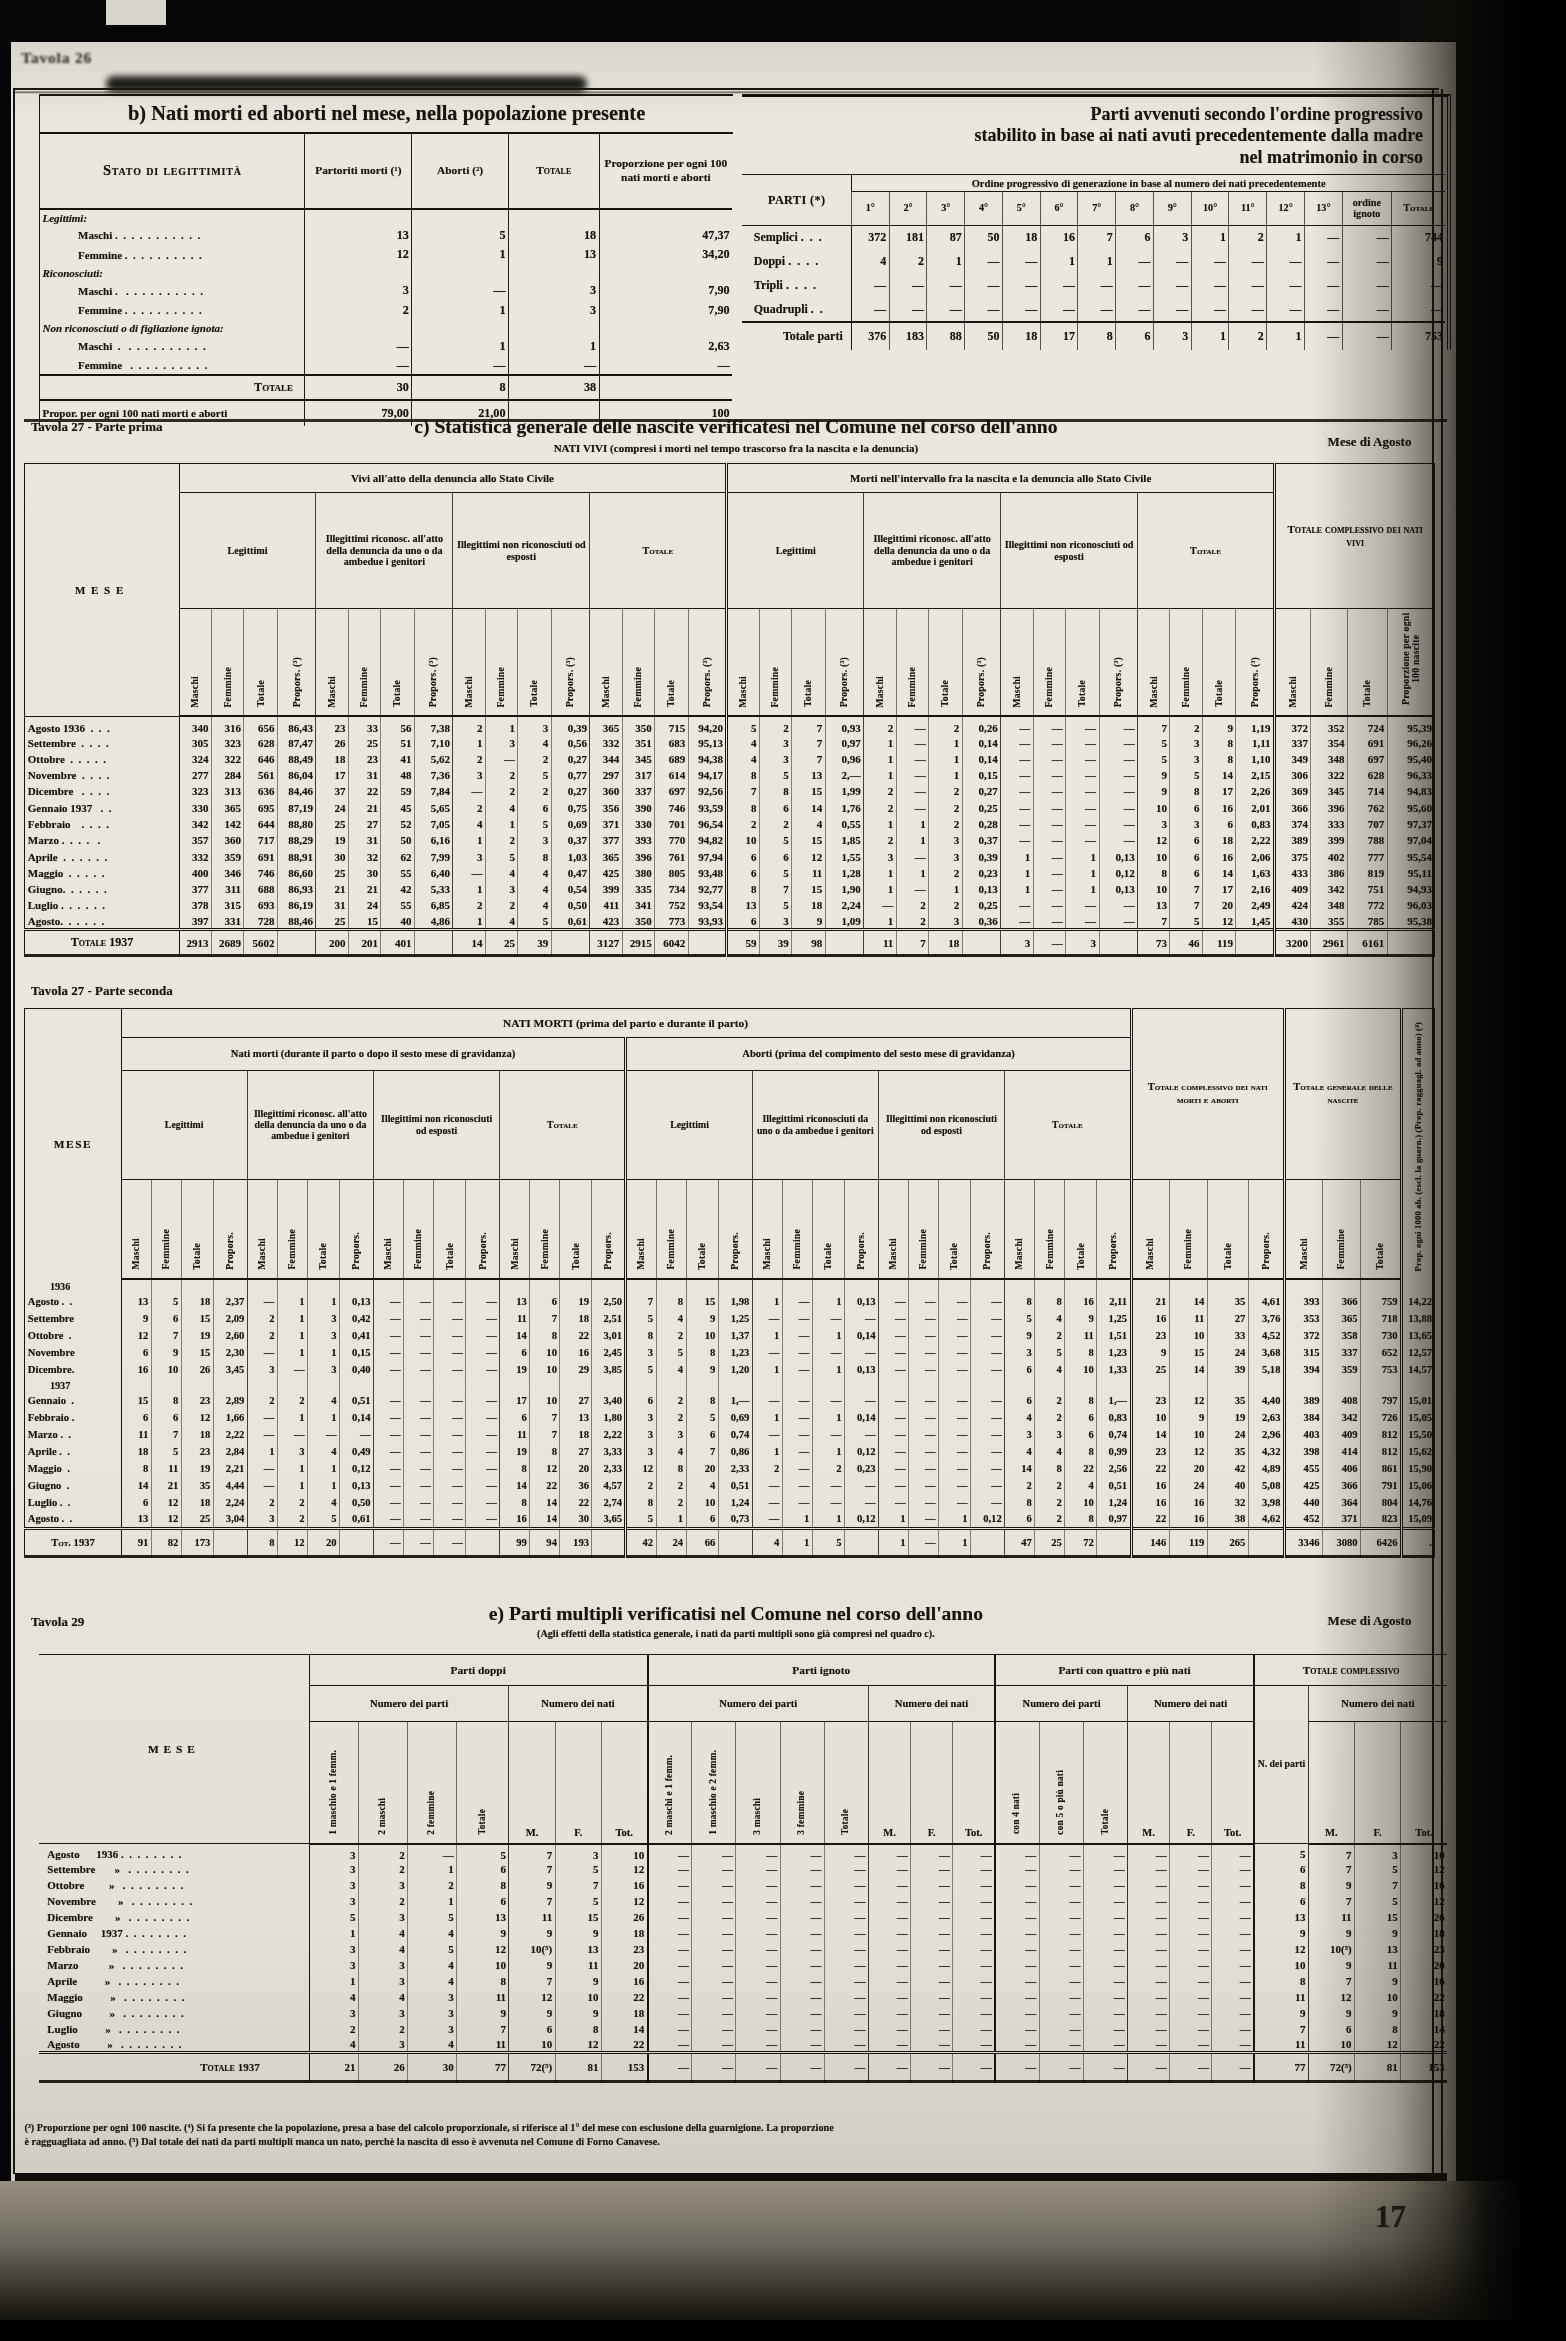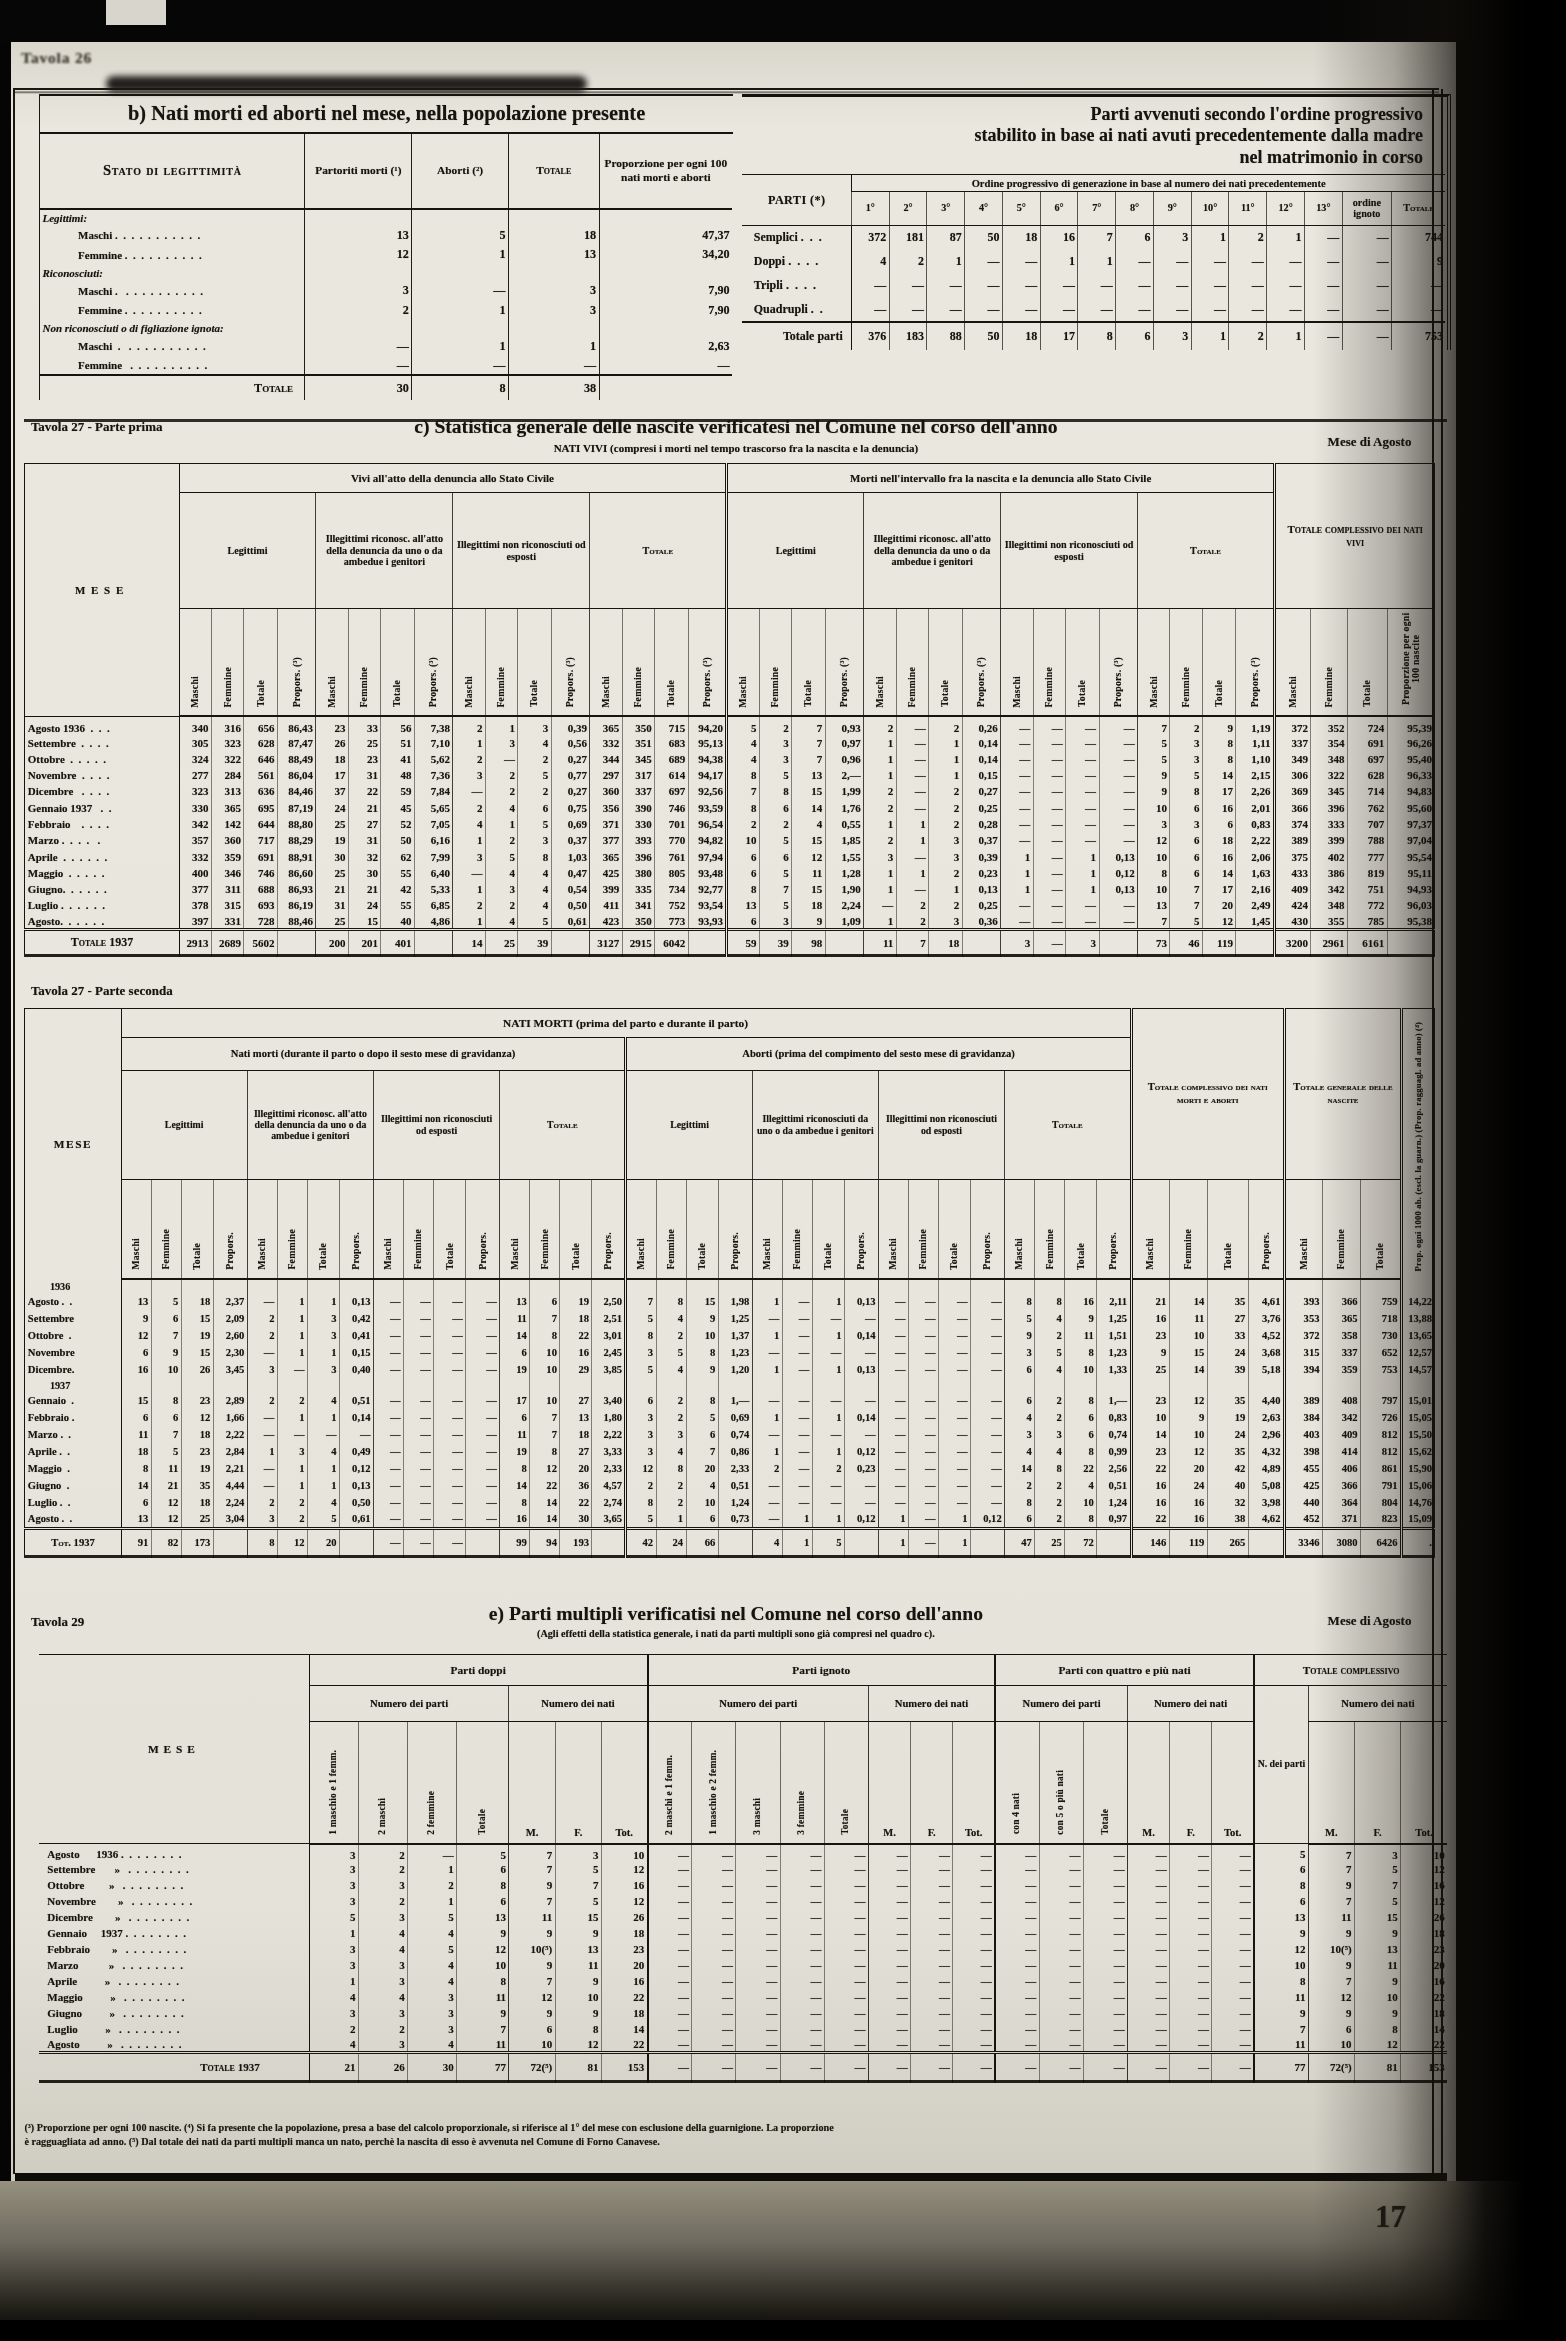--- a/index.html
+++ b/index.html
@@ -282,20 +282,27 @@
                 <td>—</td>
                 <td>—</td>
               </tr>
               <tr class="tot">
                 <td class="lbl">Totale</td>
                 <td>30</td>
                 <td>8</td>
                 <td>38</td>
                 <td></td>
               </tr>
+              <tr class="prop">
+                <td class="lbl">Propor. per ogni 100 nati morti e aborti</td>
+                <td>79,00</td>
+                <td>21,00</td>
+                <td></td>
+                <td>100</td>
+              </tr>
             </tbody>
         </table>
       </div>
 
       <div class="po-wrap">
         <div class="po-title">
           <div>Parti avvenuti secondo l'ordine progressivo</div>
           <div>stabilito in base ai nati avuti precedentemente dalla madre</div>
           <div>nel matrimonio in corso</div>
         </div>

